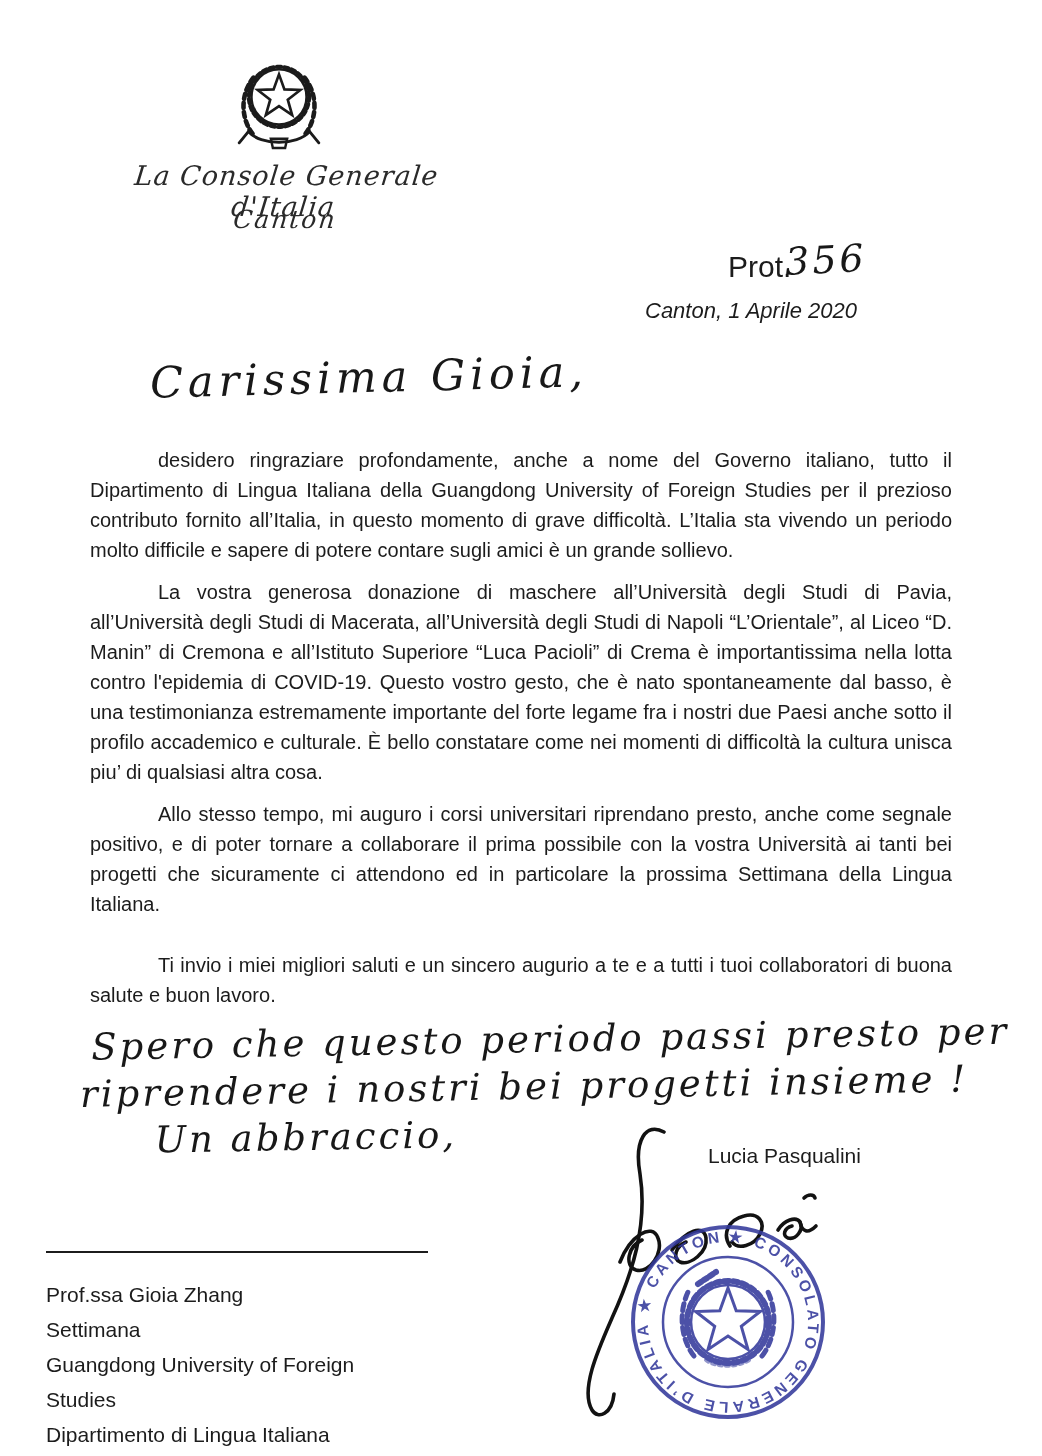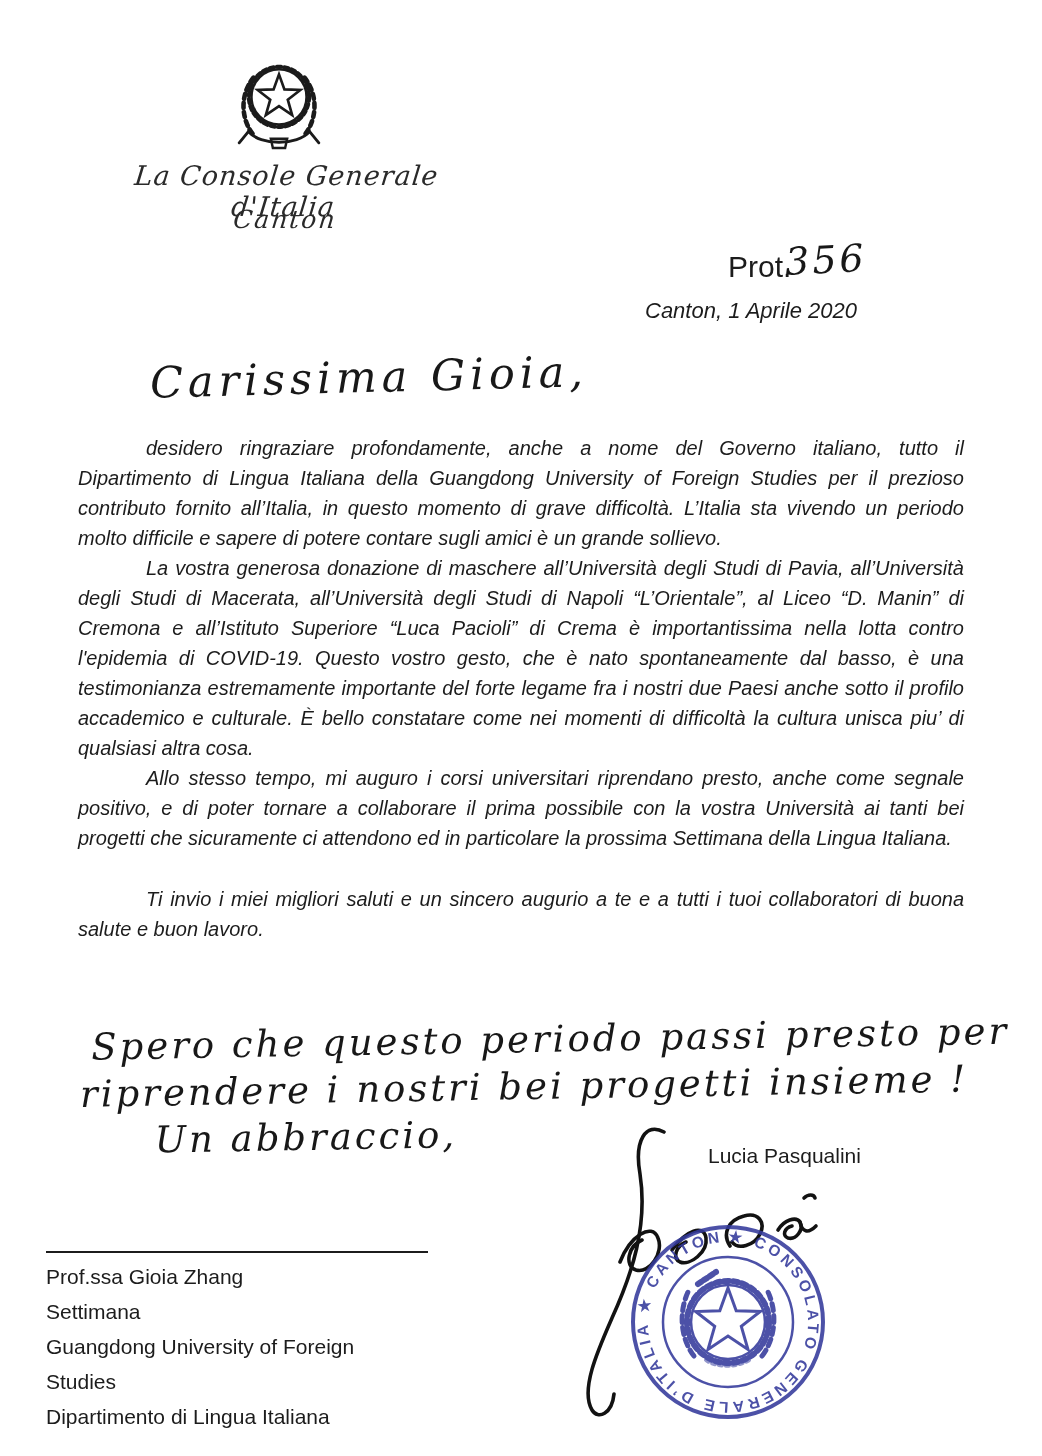--- a/index.html
+++ b/index.html
@@ -40,35 +40,35 @@
   }
   .salutation{
     position:absolute;left:150px;top:352px;
     font-size:43px;letter-spacing:5px;transform:rotate(-1.5deg);
   }
   
   .body-text{
     position:absolute;left:78px;top:433px;width:886px;
     font-size:20px;line-height:30px;text-align:justify;
   }
-  .body-text p{margin:0;text-indent:68px;font-style:italic;}
+  .body-text p{margin:12px;text-indent:68px;}
   .body-text p.gap-before{margin-top:31px;}
   
   .hand-note{position:absolute;left:92px;top:1016px;width:880px;transform:rotate(-1deg);}
   .hand-note .hn-line{font-size:37px;letter-spacing:3px;line-height:47px;white-space:nowrap;}
   .hand-note .hn-line2{margin-left:-12px;}
   .hand-note .hn-line3{margin-left:62px;}
   
   .typed-name{position:absolute;left:708px;top:1144px;font-size:21px;}
   .signature-svg{position:absolute;left:568px;top:1122px;width:270px;height:300px;}
   .stamp-svg{position:absolute;left:628px;top:1222px;width:200px;height:200px;opacity:.88;}
   
   .recipient{
     position:absolute;left:46px;top:1251px;width:382px;
-    border-top:2px solid #1c1c1c;padding-top:6px;
+    border-top:2px solid #1c1c1c;padding-top:24px;
     font-size:21px;line-height:35px;
   }
 </style>
 </head>
 <body>
 
 <div class="page">
 
   <svg class="emblem" viewBox="0 0 92 96">
     <g fill="none" stroke="#1b1b1b" stroke-linecap="round">

